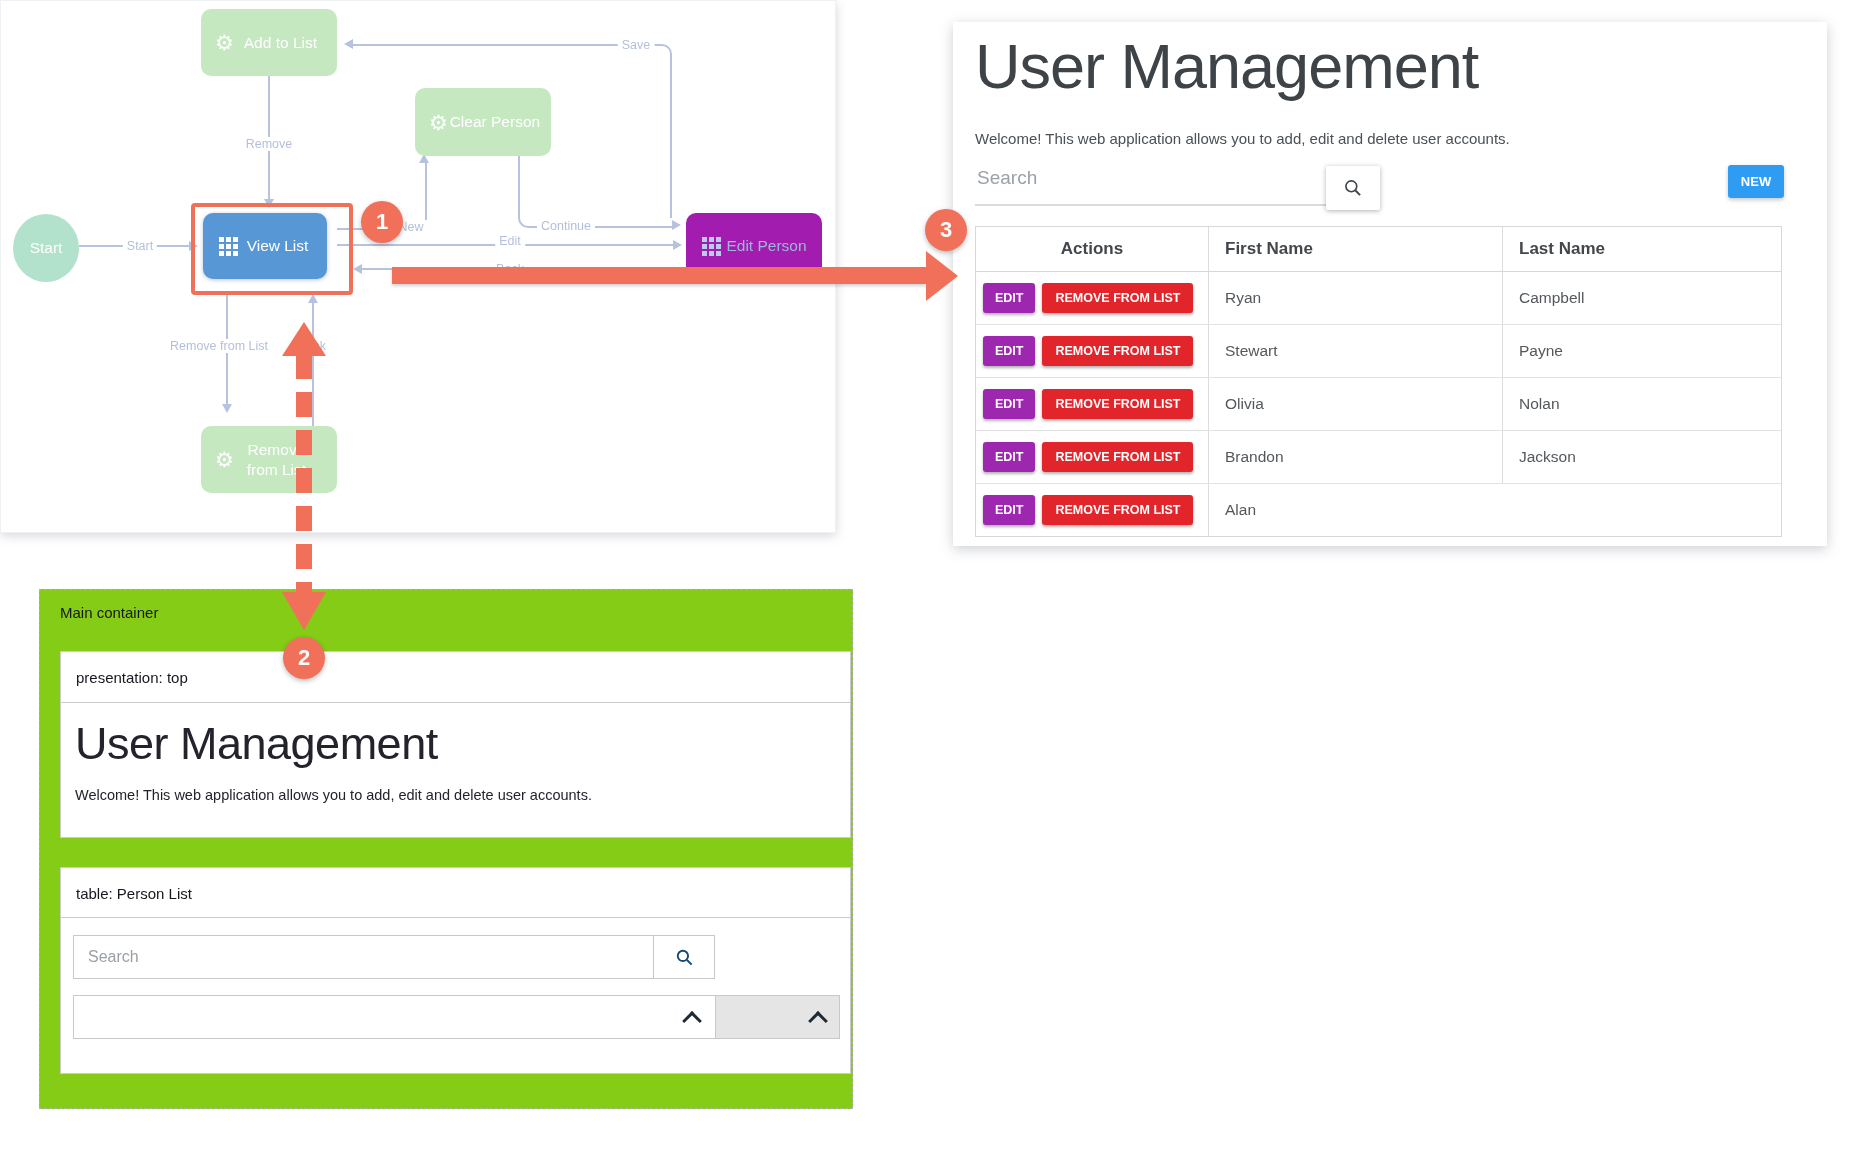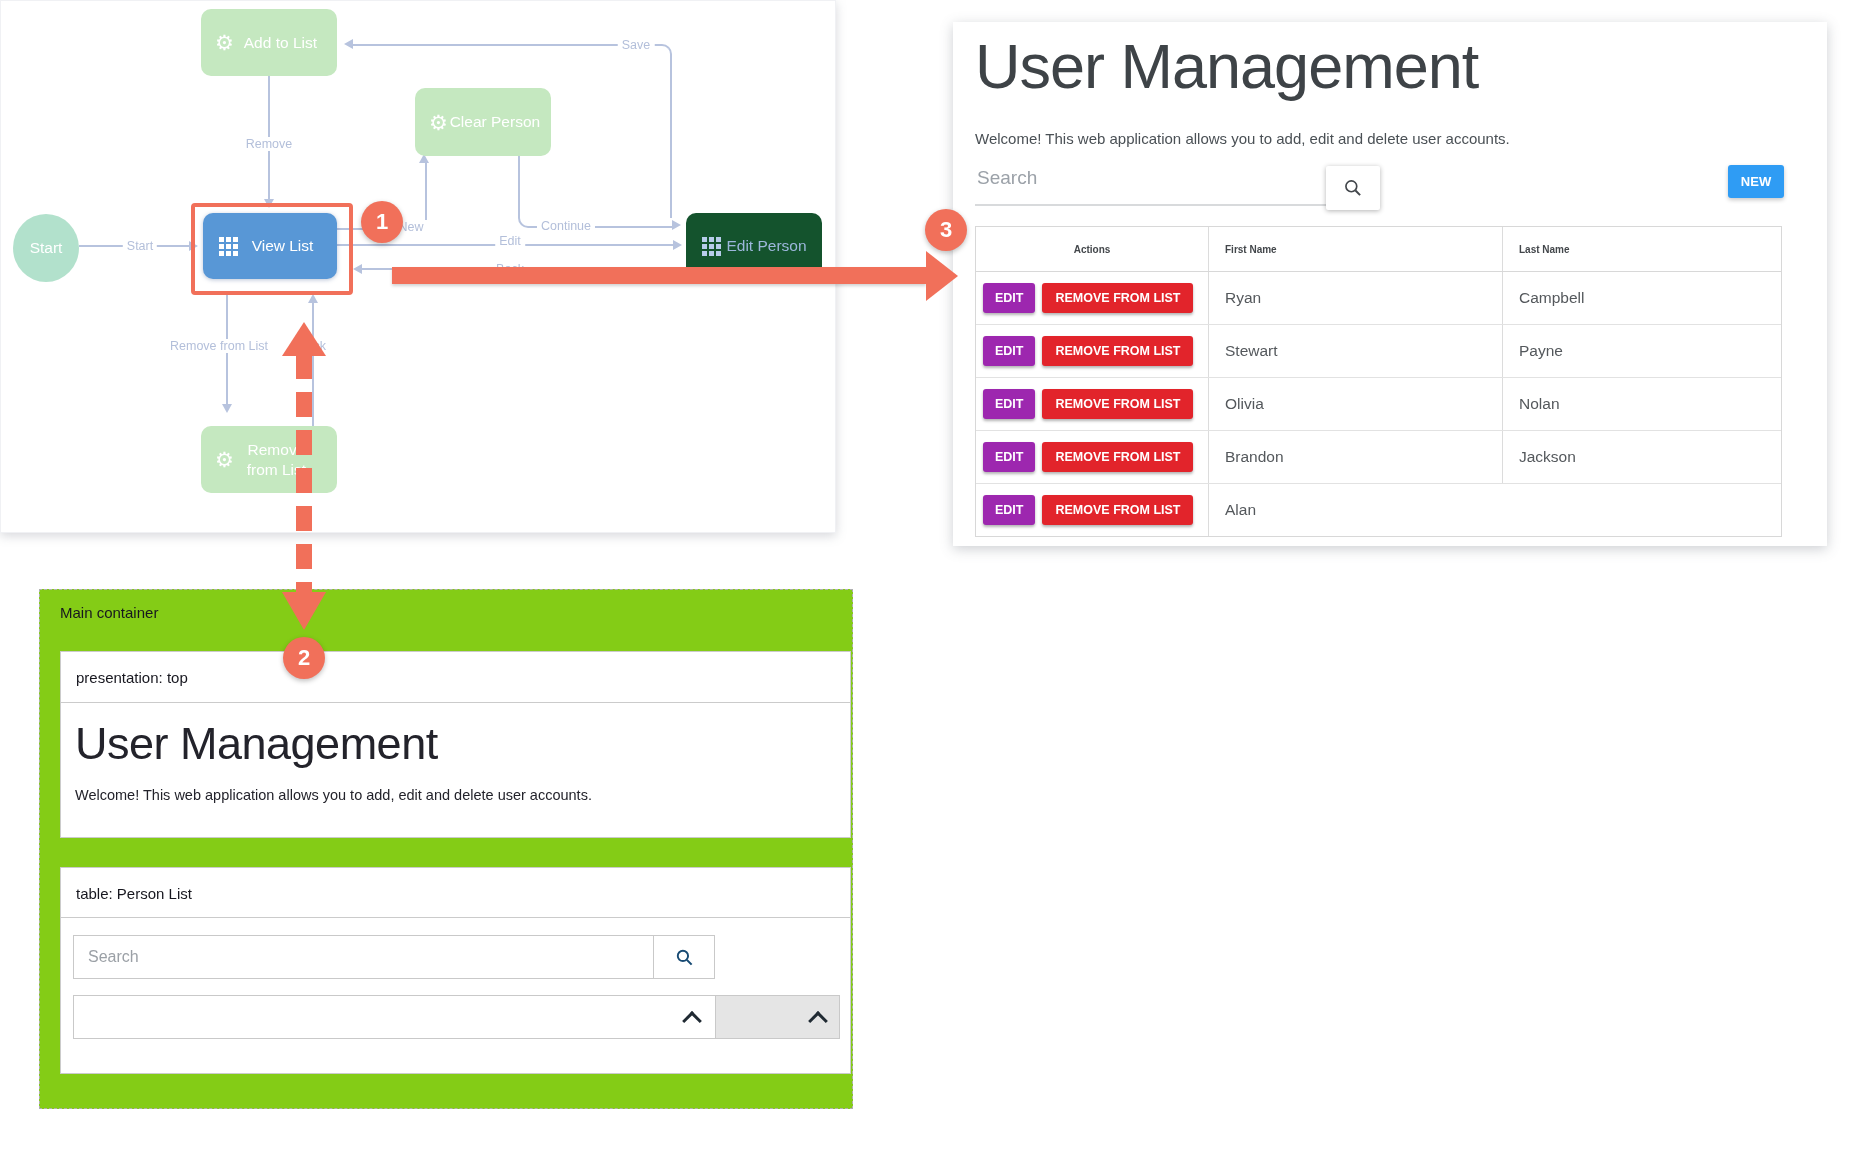--- a/index.html
+++ b/index.html
@@ -8,21 +8,21 @@
   .panel{position:absolute;background:#fff;}
 
   
   .diagram-panel{left:32px;top:24px;width:834px;height:531px;background:#fff;
                  border:1px solid #f0f1f4;box-shadow:0 3px 10px rgba(110,115,130,.28);}
   .node{position:absolute;border-radius:10px;display:flex;align-items:center;color:#fff;
         font-size:15.5px;z-index:3;}
   .node .nlabel{flex:1;text-align:center;padding-right:10px;line-height:1.25;}
   .node-green{background:#c5e8c0;}
   .node-blue{background:#5897d6;box-shadow:0 1px 4px rgba(60,90,140,.35);}
-  .node-faded{background:#14532d;color:#9db7dc;}
+  .node-faded{background:#a21caf;color:#9db7dc;}
   .start-node{position:absolute;border-radius:50%;background:#b2e1cc;color:#fff;display:flex;
               align-items:center;justify-content:center;font-size:15.5px;z-index:3;}
   .gear{margin-left:14px;font-size:21px;color:#fff;line-height:1;}
   .grid3{display:grid;grid-template-columns:repeat(3,5px);grid-template-rows:repeat(3,5px);
          gap:2px;margin-left:16px;}
   .grid3 i{background:#fff;display:block;}
   .grid3.faded i{background:#b8cdeb;}
 
   .edge{position:absolute;z-index:1;}
   .eline{border:0 solid #b7c3de;}
@@ -64,21 +64,21 @@
              font-family:"Liberation Sans", sans-serif;}
   .pv-search::placeholder{color:#9ba1a8;}
   .pv-search-btn{position:absolute;left:373px;top:144px;width:54px;height:44px;background:#fff;border:none;
                  border-radius:2px;box-shadow:0 1px 5px rgba(0,0,0,.3);color:#42464b;cursor:pointer;
                  display:flex;align-items:center;justify-content:center;}
   .pv-new-btn{position:absolute;left:775px;top:143px;width:56px;height:33px;background:#2f9cf4;border:none;
               border-radius:3px;color:#fff;font-size:13px;font-weight:bold;cursor:pointer;
               box-shadow:0 2px 4px rgba(0,0,0,.22);font-family:"Liberation Sans", sans-serif;}
   .pv-table{position:absolute;left:22px;top:204px;width:807px;border:1px solid #d8d8d8;box-sizing:border-box;}
   .pv-thead{display:grid;grid-template-columns:233px 294px 278px;height:44px;border-bottom:1px solid #d8d8d8;}
-  .pv-th{font-size:10px;font-weight:bold;color:#43474b;display:flex;align-items:center;
+  .pv-th{font-size:17px;font-weight:bold;color:#43474b;display:flex;align-items:center;
          border-right:1px solid #dcdcdc;padding-left:16px;box-sizing:border-box;text-align:right;}
   .pv-th:first-child{justify-content:center;padding-left:0;}
   .pv-th:last-child{border-right:none;}
   .pv-row{display:grid;grid-template-columns:233px 294px 278px;height:52px;border-bottom:1px solid #e2e2e2;}
   .pv-row:last-child{border-bottom:none;}
   .pv-td{font-size:15.5px;color:#54585c;display:flex;align-items:center;border-right:1px solid #dcdcdc;
          padding-left:16px;box-sizing:border-box;}
   .pv-td:last-child{border-right:none;}
   .pv-td.actions{padding-left:7px;gap:7px;}
   .btn-edit{height:30px;padding:0 12px;background:#9d27af;border:none;border-radius:3px;color:#fff;
@@ -161,21 +161,21 @@
     <div class="node node-green" style="left:201px;top:9px;width:136px;height:67px;">
       <span class="gear">⚙</span>
       <span class="nlabel">Add to List</span>
     </div>
 
     <div class="node node-green" style="left:415px;top:88px;width:136px;height:68px;">
       <span class="gear">⚙</span>
       <span class="nlabel" style="padding-right:9px;">Clear Person</span>
     </div>
 
-    <div class="node node-blue" style="left:203px;top:213px;width:134px;height:66px;">
+    <div class="node node-blue" style="left:203px;top:213px;width:124px;height:66px;">
       <span class="grid3">
           <i></i>
           <i></i>
           <i></i>
           <i></i>
           <i></i>
           <i></i>
           <i></i>
           <i></i>
           <i></i>

